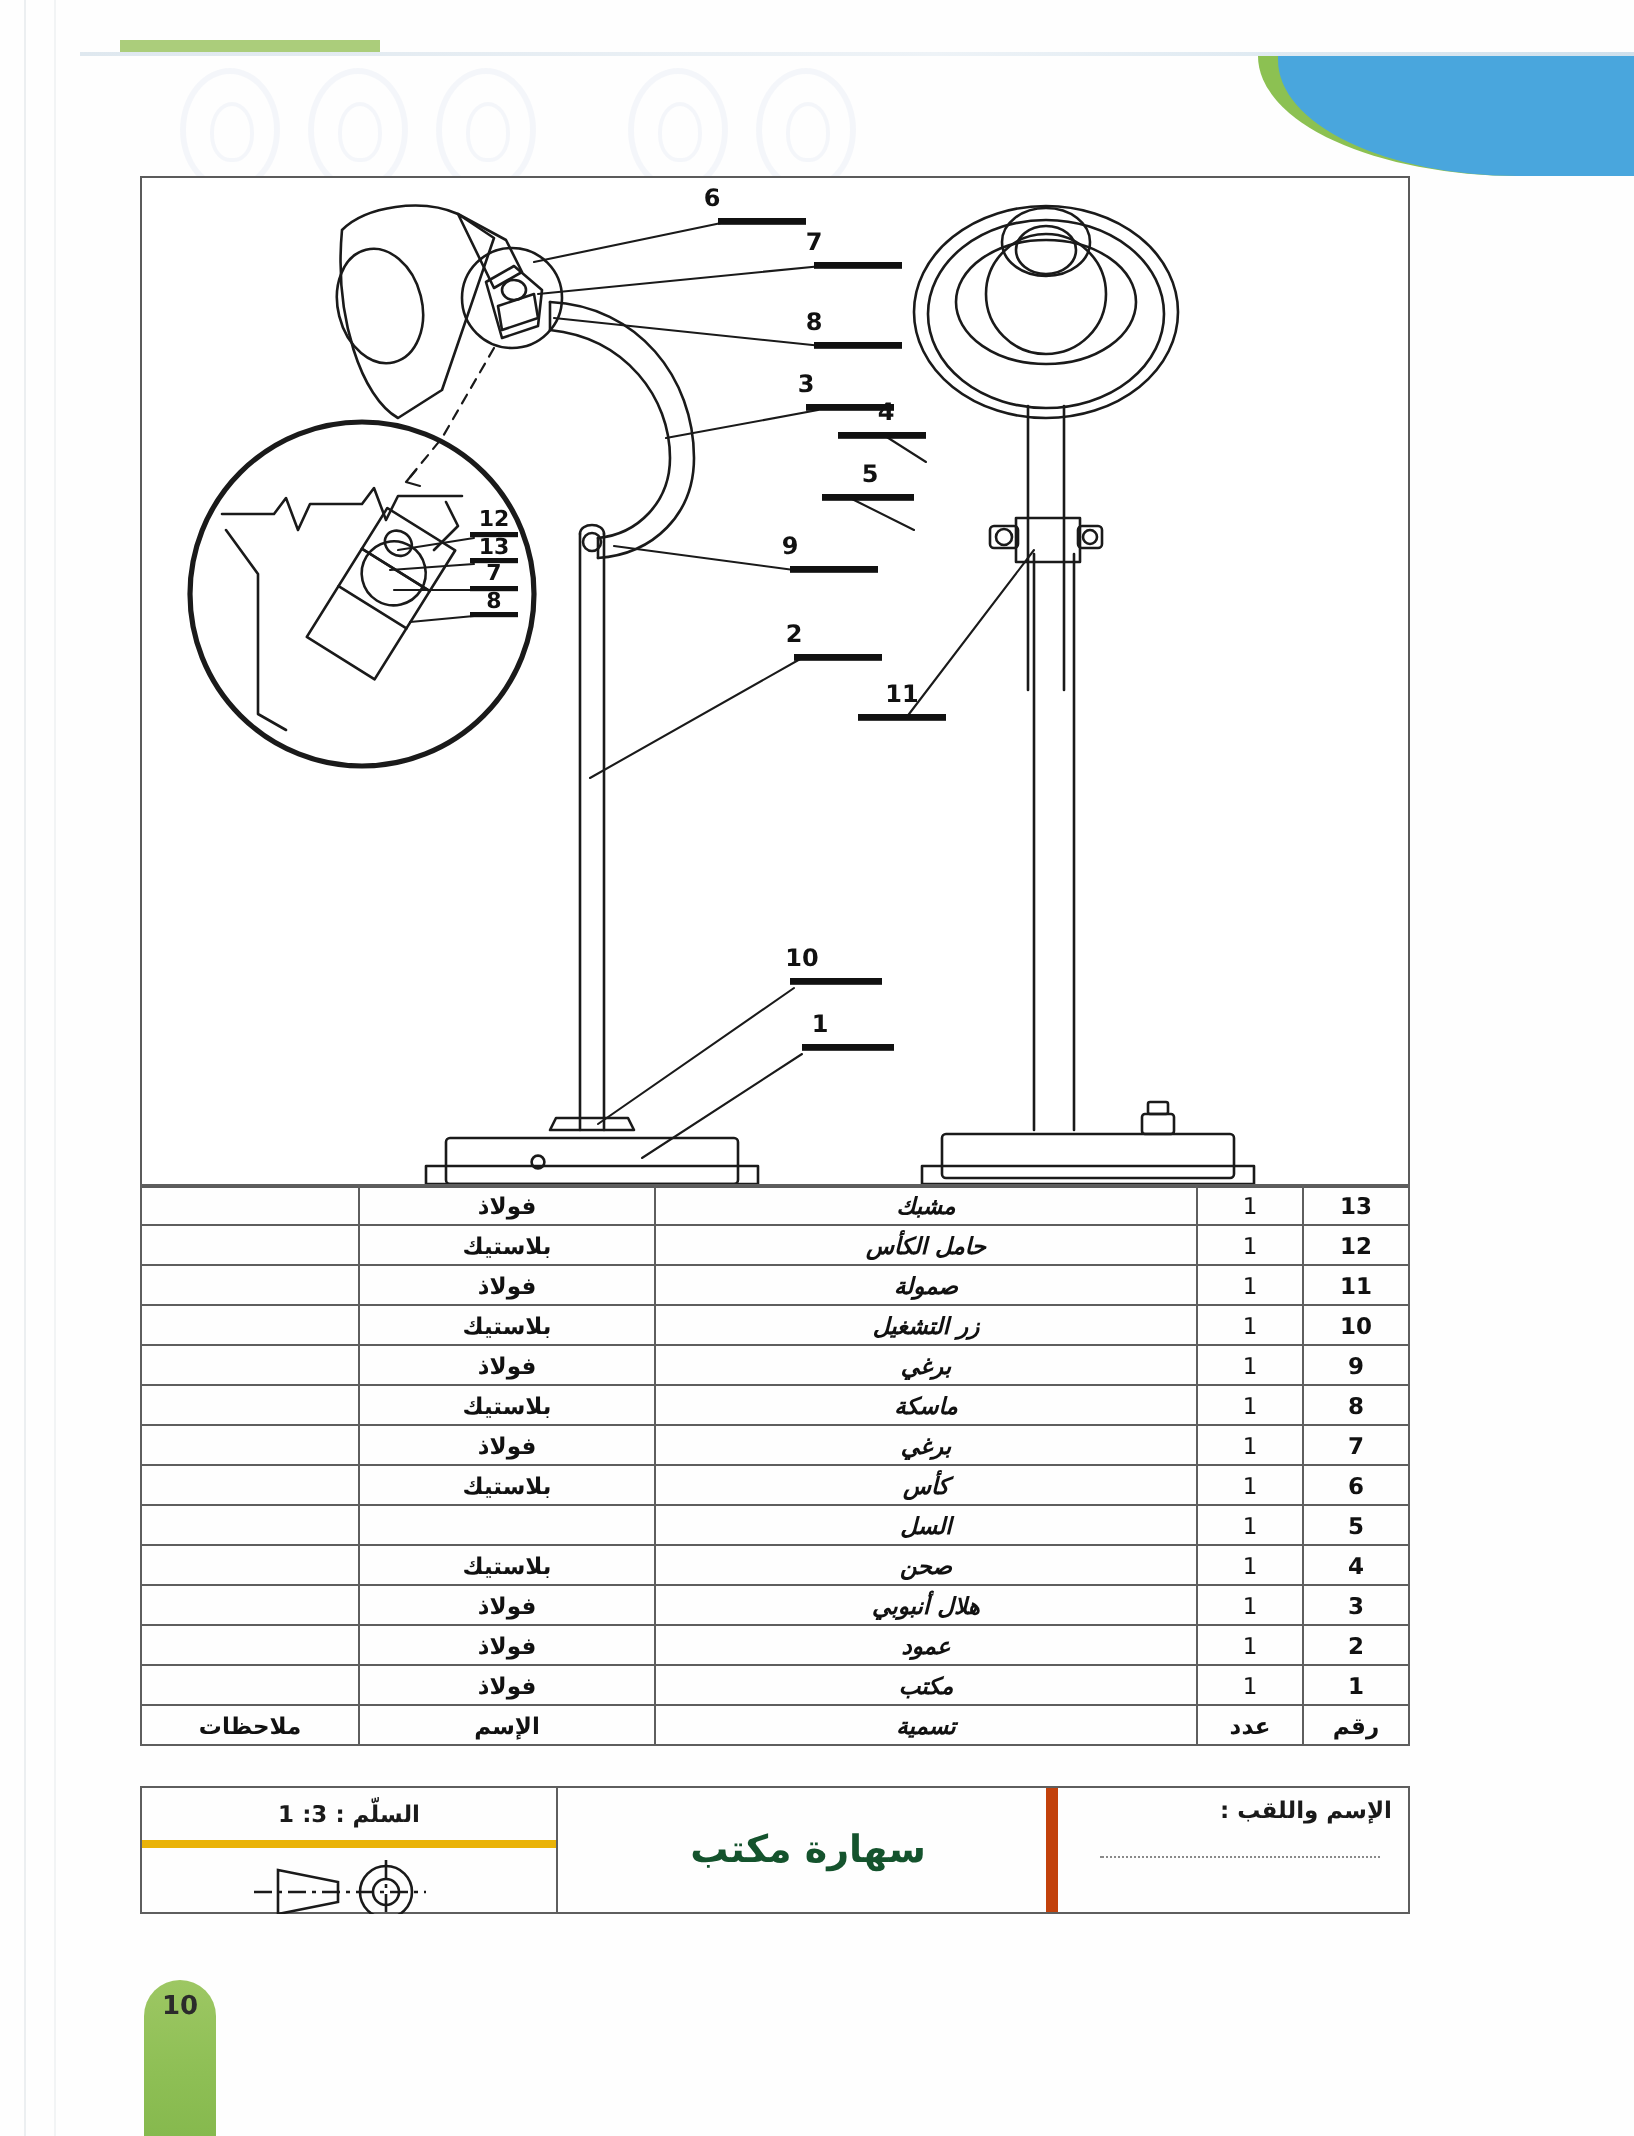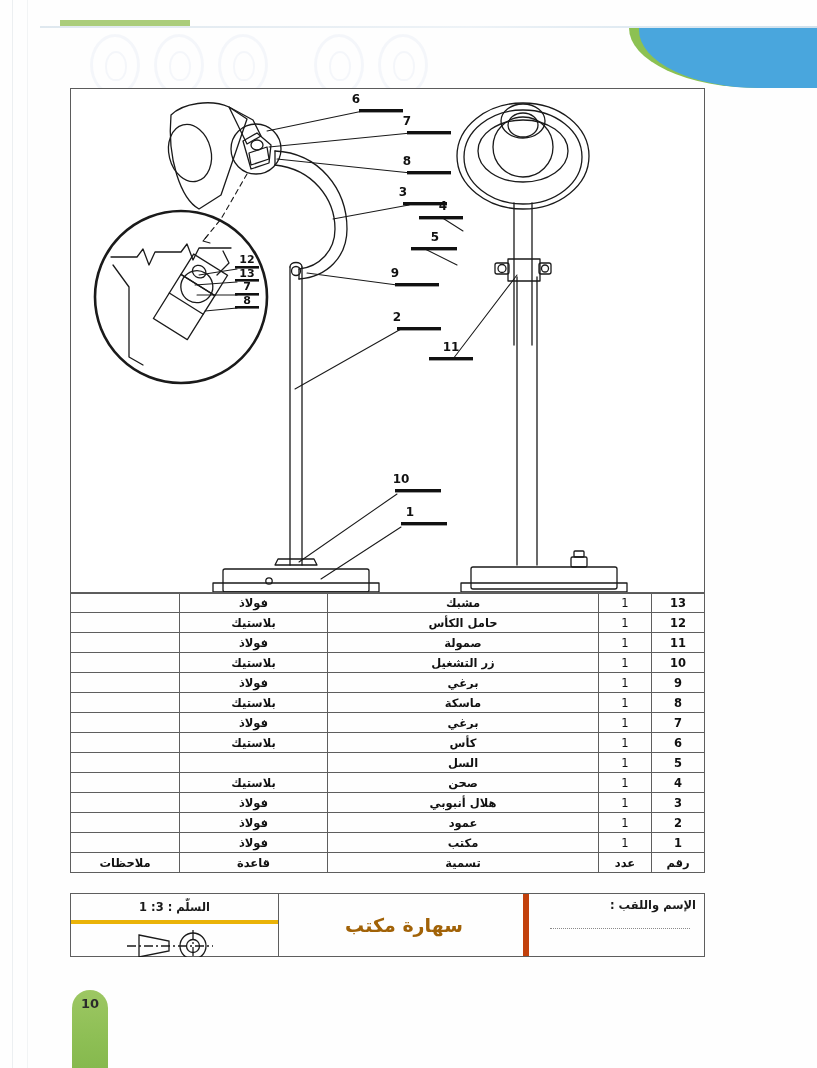--- a/index.html
+++ b/index.html
@@ -78,21 +78,21 @@
   }
   table.parts td{
     border:1px solid #5e5e5e;
     height:19px;
     font-size:11.5px;
     padding:0 6px;
     color:#111;
   }
   td.c-num{width:40px;text-align:center;font-weight:bold;font-size:11.5px;}
   td.c-qty{width:40px;text-align:center;font-size:11.5px;}
-  td.c-name{width:258px;text-align:center;font-weight:bold;}
+  td.c-name{width:258px;text-align:center;font-weight:bold;font-style:italic;}
   td.c-mat{width:135px;text-align:center;font-weight:bold;}
   td.c-note{width:auto;}
   tr.hdr td{font-weight:bold;}
 
   
   .inst-row{
     position:absolute;left:70px;top:857px;width:633px;height:36px;
     border:1px solid #5e5e5e;border-top:none;direction:rtl;
   }
   .inst-label{
@@ -111,21 +111,21 @@
   .tb-right{
     position:absolute;right:0;top:0;width:175px;height:100%;
     border-left:6px solid #c2410c;
   }
   .tb-right .lbl{position:absolute;right:8px;top:4px;font-size:11.5px;font-weight:bold;}
   .tb-right .dots{position:absolute;right:14px;top:34px;width:140px;border-top:1.5px dotted #8a8a8a;}
   .tb-mid{
     position:absolute;right:175px;top:0;width:250px;height:100%;
     border-left:1px solid #5e5e5e;display:flex;align-items:center;justify-content:center;
   }
-  .tb-mid .title{font-size:19px;font-weight:bold;color:#a16207;}
+  .tb-mid .title{font-size:19px;font-weight:bold;color:#14532d;}
   .tb-left{position:absolute;left:0;top:0;width:207px;height:100%;}
   .tb-left .scale{
     height:26px;border-bottom:4px solid #eab308;
     display:flex;align-items:center;justify-content:center;
     font-size:11.5px;font-weight:bold;
   }
   .tb-left .proj{height:35px;display:flex;align-items:center;justify-content:center;}
 </style>
 </head>
 <body>
@@ -431,21 +431,21 @@
           <td class="c-num">1</td>
           <td class="c-qty">1</td>
           <td class="c-name">مكتب</td>
           <td class="c-mat">فولاذ</td>
           <td class="c-note"></td>
         </tr>
         <tr class="hdr">
           <td class="c-num">رقم</td>
           <td class="c-qty">عدد</td>
           <td class="c-name">تسمية</td>
-          <td class="c-mat">قاعدة</td>
+          <td class="c-mat">الإسم</td>
           <td class="c-note" style="text-align: center;">ملاحظات</td>
         </tr>
       </tbody>
   </table>
 
 
   <div class="titleblock">
 
     <div class="tb-right">
       <span class="lbl">الإسم واللقب :</span>

